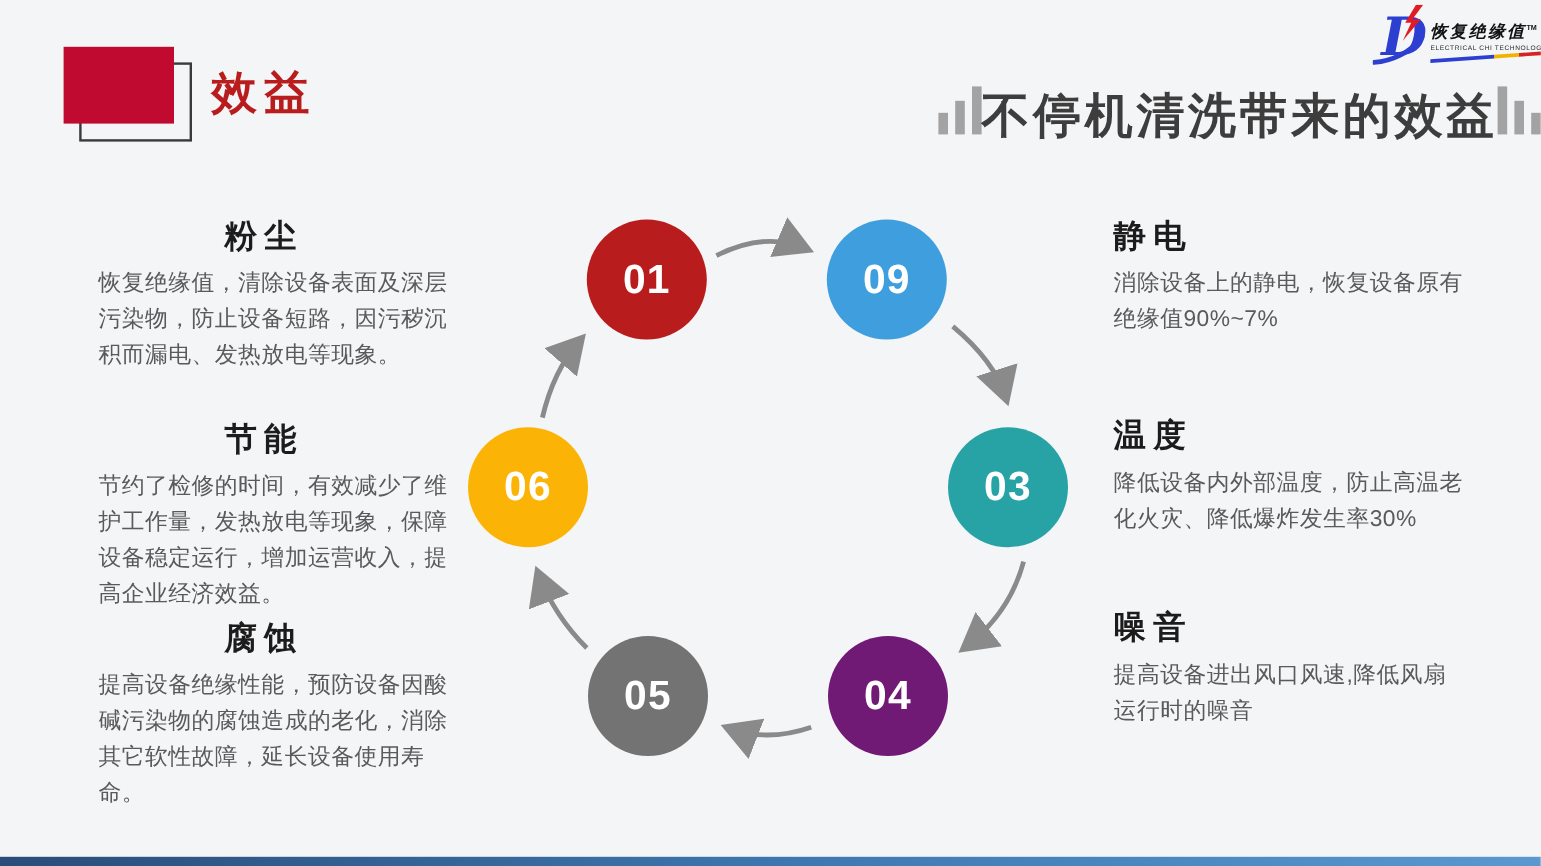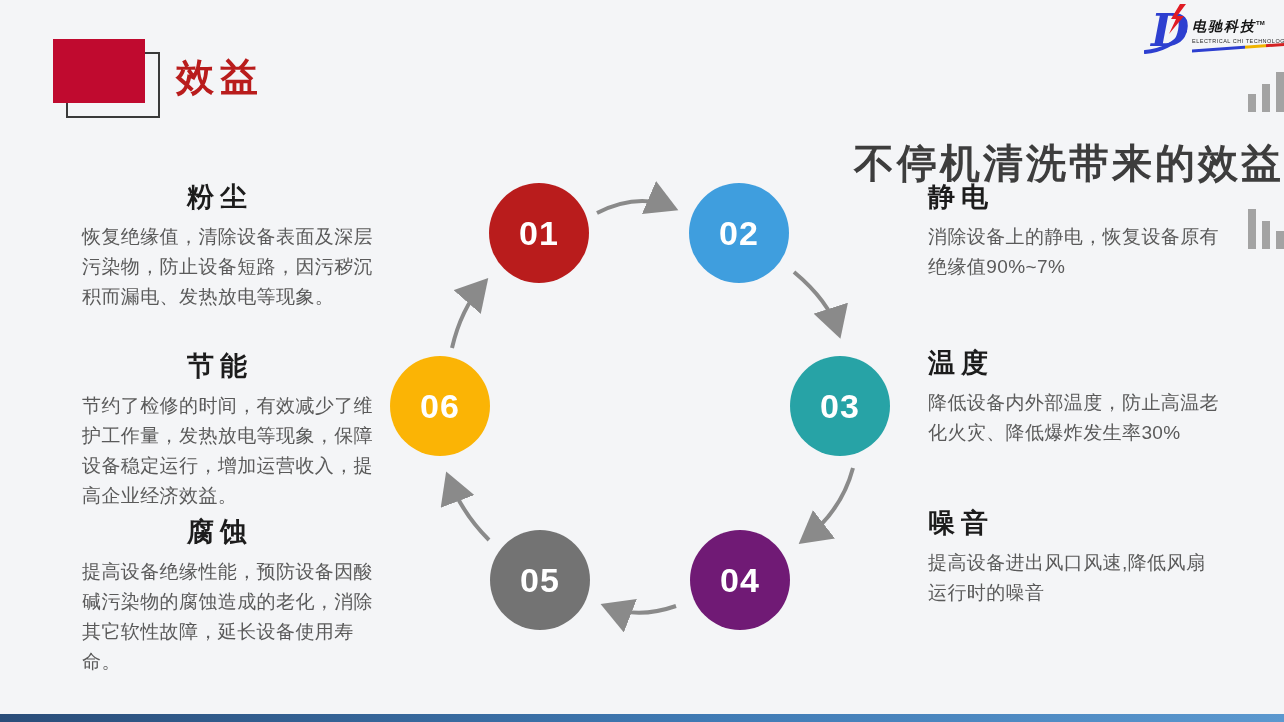--- a/index.html
+++ b/index.html
@@ -9,21 +9,21 @@
     font-family:"Liberation Sans","DejaVu Sans",sans-serif;
   }
   .abs{position:absolute;}
 
   
   .corner-outline{left:66px;top:52px;width:90px;height:62px;border:2px solid #3a3a3a;}
   .corner-red{left:53px;top:39px;width:92px;height:64px;background:#c00a2f;}
   .corner-label{left:176px;top:52px;font-size:38px;font-weight:700;color:#b91c1c;letter-spacing:6px;}
 
   
-  .title-row{top:72px;left:0;right:0;display:flex;justify-content:flex-end;align-items:flex-end;gap:26px;flex-direction:column;}
+  .title-row{top:72px;left:0;right:0;display:flex;justify-content:flex-end;align-items:flex-end;}
   .eq-bars{display:flex;align-items:flex-end;gap:6px;padding-bottom:5px;}
   .eq-bar{width:8px;background:#a3a3a3;}
   .h18{height:18px;} .h28{height:28px;} .h40{height:40px;}
   .main-title{font-size:40px;font-weight:800;color:#3d3d3d;letter-spacing:3px;line-height:1;}
 
   
   .logo{right:8px;top:4px;width:132px;height:58px;display:flex;align-items:flex-start;}
   .logo-mark{width:46px;height:56px;flex:0 0 auto;}
   .logo-text{margin-left:2px;margin-top:14px;display:flex;flex-direction:column;}
   .brand-row{font-size:14px;font-weight:700;font-style:italic;color:#141414;letter-spacing:2px;white-space:nowrap;}
@@ -68,21 +68,21 @@
   </div>
 </div>
 
 <div class="abs logo">
   <svg class="logo-mark" viewBox="0 0 46 56">
     <path d="M1 48 C16 47 31 40 41 27" stroke="#2d3fd0" stroke-width="4" fill="none" stroke-linecap="round"></path>
     <text x="7" y="42" font-size="44" font-weight="bold" font-style="italic" fill="#2d3fd0" font-family="DejaVu Serif, serif">D</text>
     <polygon points="36,0 27,15 32,15 25,30 40,12 33,12 42,0" fill="#e01b24"></polygon>
   </svg>
   <div class="logo-text">
-    <div class="brand-row"><span>电驰科技</span><span class="brand-tm">TM</span></div>
+    <div class="brand-row"><span>恢复绝缘值</span><span class="brand-tm">TM</span></div>
     <div class="brand-sub">ELECTRICAL CHI TECHNOLOGY</div>
     <div class="brand-stripe"></div>
   </div>
 </div>
 
 <div class="abs benefit" style="left:82px;top:183px;">
   <div class="b-heading right-align">粉尘</div>
   <div class="b-body">恢复绝缘值，清除设备表面及深层污染物，防止设备短路，因污秽沉积而漏电、发热放电等现象。</div>
 </div>
 <div class="abs benefit" style="left:82px;top:352px;">
@@ -120,21 +120,21 @@
     <path d="M 676 606 C 650 615 626 614 608 607"></path>
     <path d="M 489 540 C 470 521 457 500 449 479"></path>
     <path d="M 452 348 C 458 322 469 300 483 284"></path>
   </g>
 </svg>
 
 <div class="abs circle" style="left: 489px; top: 183px; background-color: #b91c1c;">
   <span>01</span>
 </div>
 <div class="abs circle" style="left: 689px; top: 183px; background-color: rgb(63, 158, 222);">
-  <span>02</span>
+  <span>09</span>
 </div>
 <div class="abs circle" style="left: 790px; top: 356px; background-color: rgb(39, 163, 166);">
   <span>03</span>
 </div>
 <div class="abs circle" style="left: 690px; top: 530px; background-color: #701a75;">
   <span>04</span>
 </div>
 <div class="abs circle" style="left: 490px; top: 530px; background-color: #737373;">
   <span>05</span>
 </div>

